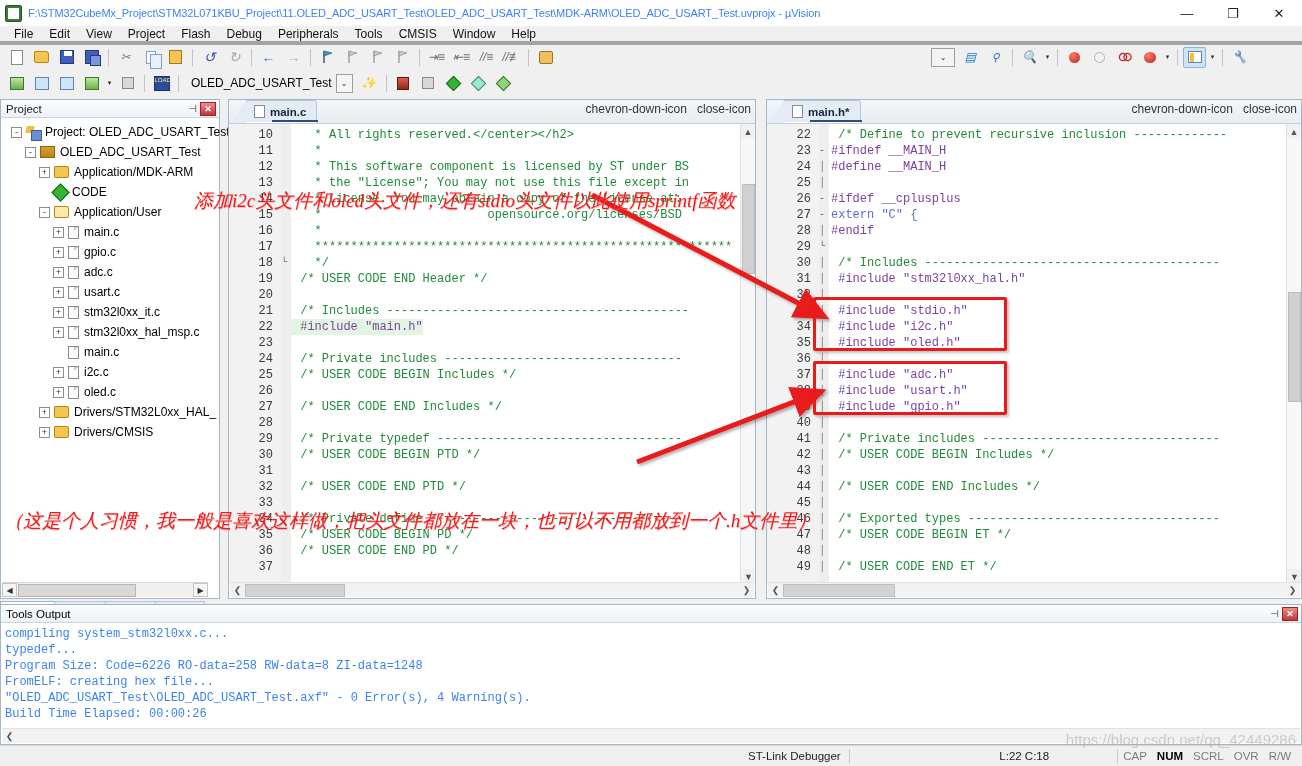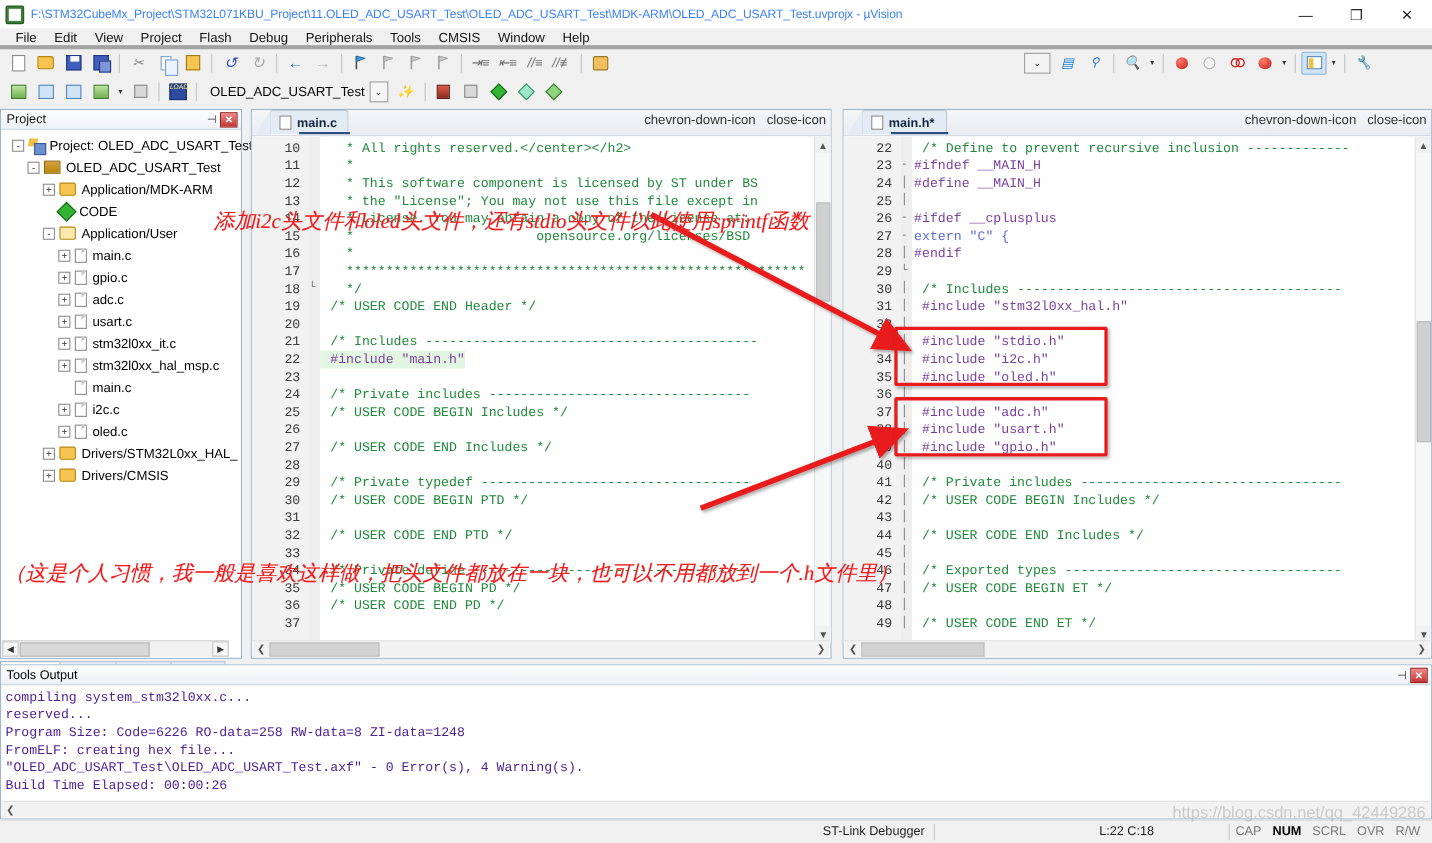--- a/index.html
+++ b/index.html
@@ -247,21 +247,21 @@
   .build {
     position: absolute; left: 0; top: 604px; width: 1302px; height: 141px;
     background:#fff; border:1px solid #a0b8cc;
   }
   .build-head {
     height: 18px; background: linear-gradient(#fcfcfc,#eef1f5); border-bottom:1px solid #c8d4de;
     display:flex; align-items:center; padding-left:5px; font-size:11.5px;
   }
   .build-body {
     font-family:"Liberation Mono","DejaVu Sans Mono", monospace;
-    font-size:12px; line-height:16px; padding:3px 0 0 4px; color:#4c1d95; height:101px; overflow:hidden;
+    font-size:12px; line-height:16px; padding:3px 0 0 4px; color:#3b82f6; height:101px; overflow:hidden;
   }
   .build-hscroll {
     position:absolute; left:1px; bottom:1px; width:1298px; height:15px; background:#f2f2f2;
     display:flex; align-items:center; border-top:1px solid #e2e2e2;
   }
   .build-hscroll .ha{width:15px;height:14px;display:flex;align-items:center;justify-content:center;font-size:9px;color:#555;}
 
   
   .statusbar {
     position:absolute; left:0; bottom:0; width:1302px; height:21px;
@@ -681,21 +681,21 @@
 
   <div class="build">
     <div class="build-head">
       <span>Tools Output</span>
       <span style="flex:1"></span>
       <span class="pin-btn">⊣</span>
       <span class="close-btn-red">✕</span>
     </div>
     <div class="build-body" id="build-lines">
         <div>compiling system_stm32l0xx.c...</div>
-        <div>reserved...</div>
+        <div>typedef...</div>
         <div>Program Size: Code=6226 RO-data=258 RW-data=8 ZI-data=1248</div>
         <div>FromELF: creating hex file...</div>
         <div>"OLED_ADC_USART_Test\OLED_ADC_USART_Test.axf" - 0 Error(s), 4 Warning(s).</div>
         <div>Build Time Elapsed:  00:00:26</div>
       </div>
     <div class="build-hscroll">
       <div class="ha">❮</div>
       <div style="flex:1"></div>
     </div>
   </div>

